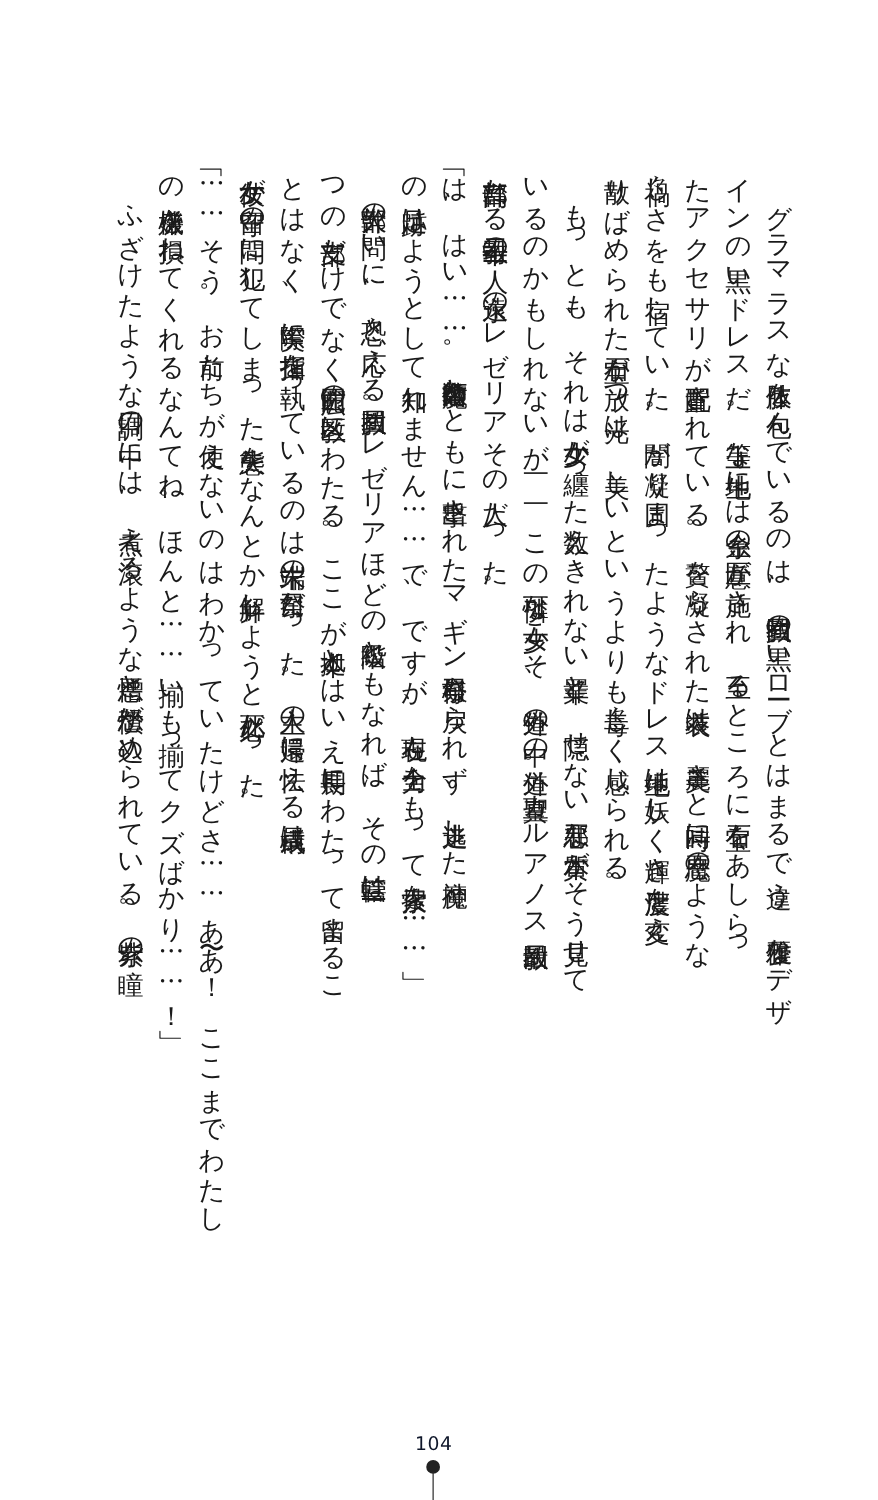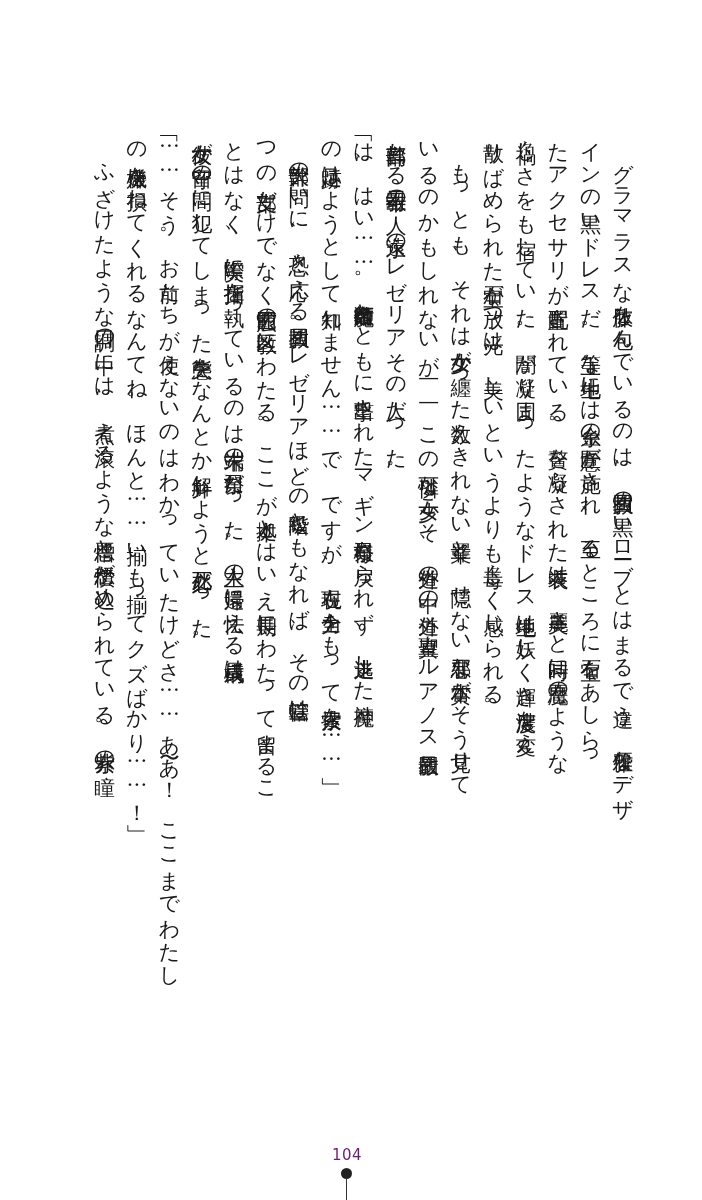--- a/index.html
+++ b/index.html
@@ -43,21 +43,21 @@
     overflow: visible;
   }
   .page-number {
     position: absolute;
     left: 322px;
     top: 1146px;
     width: 50px;
     text-align: center;
     font-family: "DejaVu Sans", "Liberation Sans", sans-serif;
     font-size: 15px;
-    color: #701a75;
+    color: #0f172a;
     letter-spacing: 0.5px;
   }
   .page-dot {
     position: absolute;
     left: 341px;
     top: 1168px;
     width: 11px;
     height: 11px;
     border-radius: 50%;
     background: #222;

